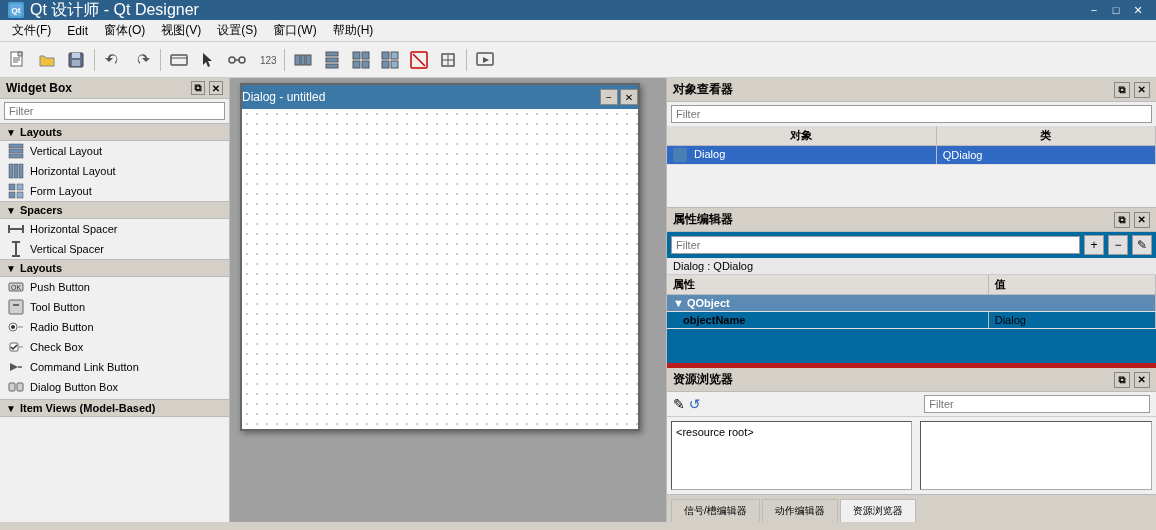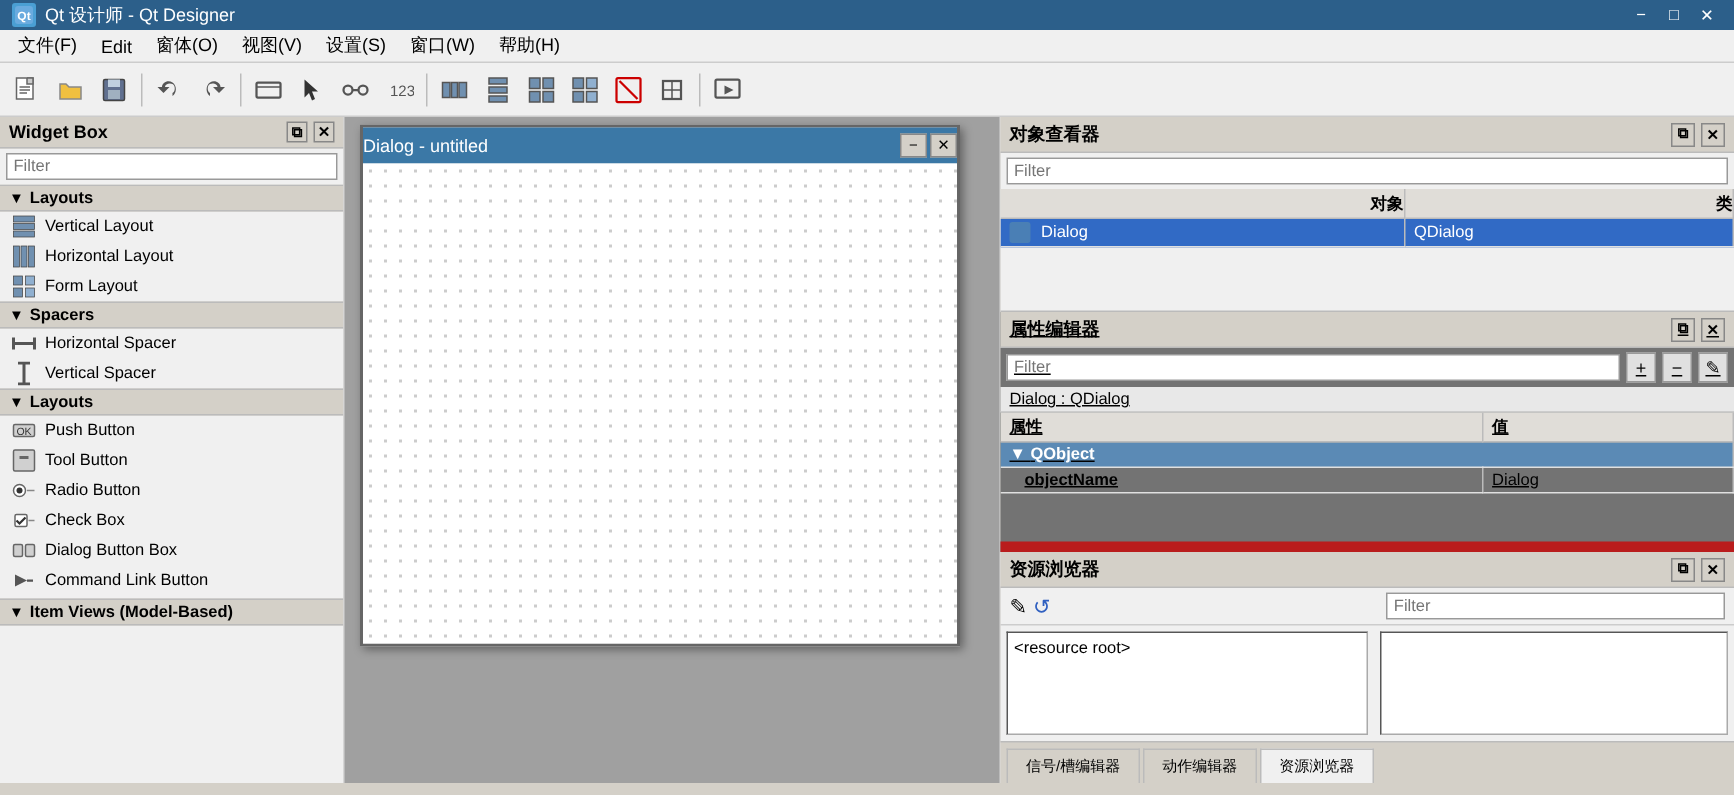--- a/index.html
+++ b/index.html
@@ -2,21 +2,21 @@
 <html><head>
   <meta charset="utf-8">
   <style>
     * { box-sizing: border-box; margin: 0; padding: 0; }
     body { font-family: "Microsoft YaHei", "SimSun", Arial, sans-serif; font-size: 12px; background: #d4d0c8; color: #000; width: 1156px; height: 530px; overflow: hidden; }
 
     
     .title-bar { background: #2c5f8a; color: white; height: 20px; display: flex; align-items: center; padding: 0 8px; justify-content: space-between; }
     .title-bar-left { display: flex; align-items: center; gap: 6px; }
     .title-bar-icon { width: 16px; height: 16px; background: #4a9fd4; border-radius: 2px; display: flex; align-items: center; justify-content: center; font-size: 10px; color: white; }
-    .title-bar-title { font-size: 12px; }
+    .title-bar-title { font-size: 16px; }
     .title-bar-controls { display: flex; gap: 2px; }
     .title-bar-btn { width: 20px; height: 18px; display: flex; align-items: center; justify-content: center; cursor: pointer; font-size: 11px; color: white; }
 
     
     .menu-bar { background: #f0f0f0; height: 22px; display: flex; align-items: center; border-bottom: 1px solid #ccc; padding: 0 4px; }
     .menu-item { padding: 2px 8px; cursor: pointer; font-size: 12px; height: 100%; display: flex; align-items: center; text-align: right; }
 
     
     .toolbar { background: #f0f0f0; height: 36px; border-bottom: 1px solid #ccc; display: flex; align-items: center; padding: 0 4px; gap: 1px; }
     .tb-btn { width: 28px; height: 28px; display: flex; align-items: center; justify-content: center; border: 1px solid transparent; cursor: pointer; font-size: 14px; background: #f0f0f0; }
@@ -42,28 +42,28 @@
     .dialog-window { position: absolute; top: 5px; left: 10px; width: 400px; background: #f0f0f0; border: 2px solid #666; box-shadow: 2px 2px 6px rgba(0,0,0,0.4); }
     .dialog-title-bar { background: #3b78a6; color: white; height: 24px; display: flex; align-items: center; justify-content: space-between; padding: 0 0; font-size: 12px; }
     .dialog-title-controls { display: flex; gap: 2px; }
     .dialog-ctrl-btn { width: 18px; height: 16px; background: #d4d0c8; border: 1px solid #888; display: flex; align-items: center; justify-content: center; font-size: 10px; cursor: pointer; color: #000; }
     .dialog-canvas { width: 100%; height: 320px; background: white; position: relative; cursor: crosshair; }
     .dot-grid { width: 100%; height: 100%; background-image: radial-gradient(circle, #ccc 1px, transparent 1px); background-size: 10px 10px; }
 
     
     .right-panels { width: 490px; display: flex; flex-direction: column; border-left: 1px solid #bbb; }
     .obj-inspector { flex: 0 0 130px; background: #f0f0f0; border-bottom: 1px solid #bbb; display: flex; flex-direction: column; }
-    .prop-editor { flex: 0 0 160px; background: #737373; border-bottom: 7px solid #b91c1c; display: flex; flex-direction: column; text-decoration: underline; }
+    .prop-editor { flex: 0 0 160px; background: #0369a1; border-bottom: 5px solid #b91c1c; display: flex; flex-direction: column; }
     .resource-browser { flex: 1; background: #f0f0f0; display: flex; flex-direction: column; }
 
     .section-header { background: #d4d0c8; padding: 3px 6px; font-size: 12px; font-weight: bold; border-bottom: 1px solid #bbb; display: flex; justify-content: space-between; align-items: center; }
 
     
     .obj-table { width: 100%; border-collapse: collapse; font-size: 11px; }
-    .obj-table th { background: #e0ddd8; border-bottom: 1px solid #bbb; padding: 2px 0; text-align: right; border-right: 1px solid #bbb; margin-left: 18px; }
+    .obj-table th { background: #e0ddd8; border-bottom: 1px solid #bbb; padding: 2px 14px; text-align: center; border-right: 1px solid #bbb; margin-left: 18px; }
     .obj-table td { padding: 2px 6px; border-bottom: 1px solid #e0e0e0; border-right: 1px solid #bbb; }
     .obj-table tr.selected { background: #316ac5; color: white; }
     .obj-table tr.selected td { color: white; }
     .obj-icon { display: inline-block; width: 14px; height: 14px; background: #4a7fb5; border-radius: 2px; vertical-align: middle; margin-right: 4px; }
 
     
     .prop-filter-row { display: flex; align-items: center; padding: 3px 4px; gap: 4px; }
     .prop-filter-input { flex: 1; padding: 2px 4px; border: 1px solid #999; font-size: 11px; height: 18px; }
     .prop-filter-btn { width: 20px; height: 20px; display: flex; align-items: center; justify-content: center; border: 1px solid #999; background: #e0e0e0; cursor: pointer; font-size: 12px; }
     .prop-dialog-label { padding: 2px 6px; font-size: 11px; background: #e8e8e8; border-bottom: 1px solid #ccc; }
@@ -348,34 +348,34 @@
               <rect x="2" y="4" width="8" height="8" rx="1" fill="white" stroke="#666" stroke-width="1"></rect>
               <path d="M3 8 L5 10 L9 6" stroke="#333" stroke-width="1.5" fill="none"></path>
               <line x1="11" y1="8" x2="15" y2="8" stroke="#888" stroke-width="1"></line>
             </svg>
         </div>
         <span>Check Box</span>
       </div>
       <div class="widget-item">
         <div class="widget-icon">
           <svg width="16" height="16" viewBox="0 0 16 16">
+              <polygon points="2,4 10,8 2,12" fill="#555"></polygon>
+              <line x1="10" y1="8" x2="14" y2="8" stroke="#555" stroke-width="1.5"></line>
+            </svg>
+        </div>
+        <span>Command Link Button</span>
+      </div>
+      <div class="widget-item">
+        <div class="widget-icon">
+          <svg width="16" height="16" viewBox="0 0 16 16">
               <rect x="1" y="4" width="6" height="8" rx="1" fill="#d0d0d0" stroke="#666" stroke-width="1"></rect>
               <rect x="9" y="4" width="6" height="8" rx="1" fill="#d0d0d0" stroke="#666" stroke-width="1"></rect>
             </svg>
         </div>
         <span>Dialog Button Box</span>
-      </div>
-      <div class="widget-item">
-        <div class="widget-icon">
-          <svg width="16" height="16" viewBox="0 0 16 16">
-              <polygon points="2,4 10,8 2,12" fill="#555"></polygon>
-              <line x1="10" y1="8" x2="14" y2="8" stroke="#555" stroke-width="1.5"></line>
-            </svg>
-        </div>
-        <span>Command Link Button</span>
       </div>
       <div class="widget-category" style="margin-top:2px;">
         <span class="chevron">▼</span>
         <span>Item Views (Model-Based)</span>
       </div>
     </div>
   </div>
 
   <div class="center-area">
     <div class="dialog-window">

